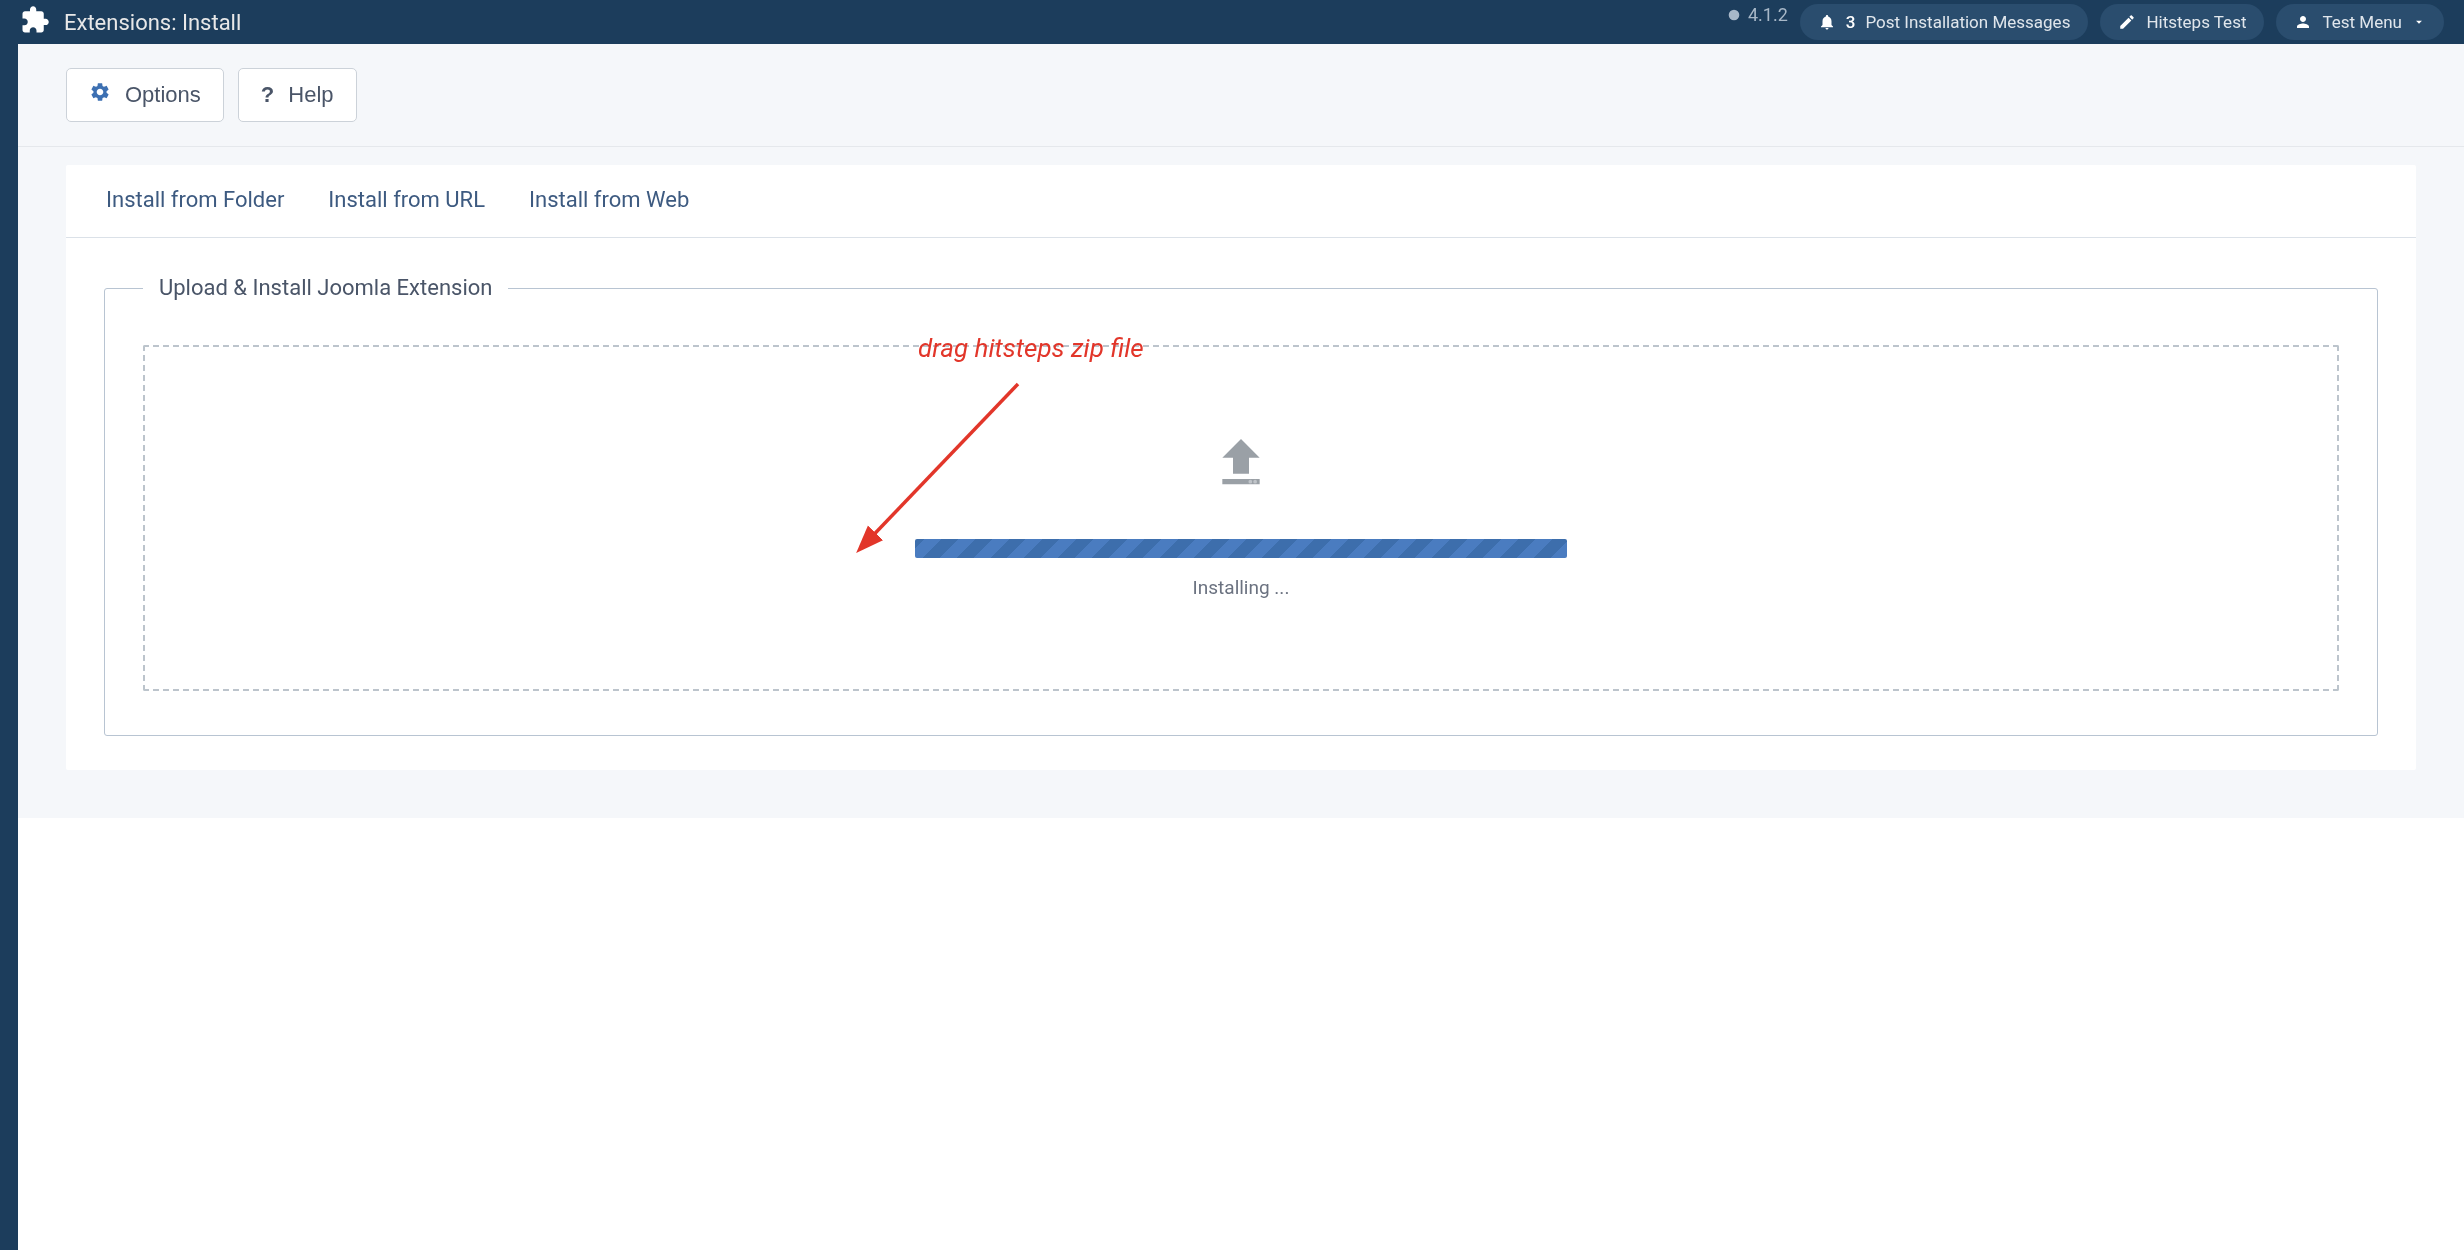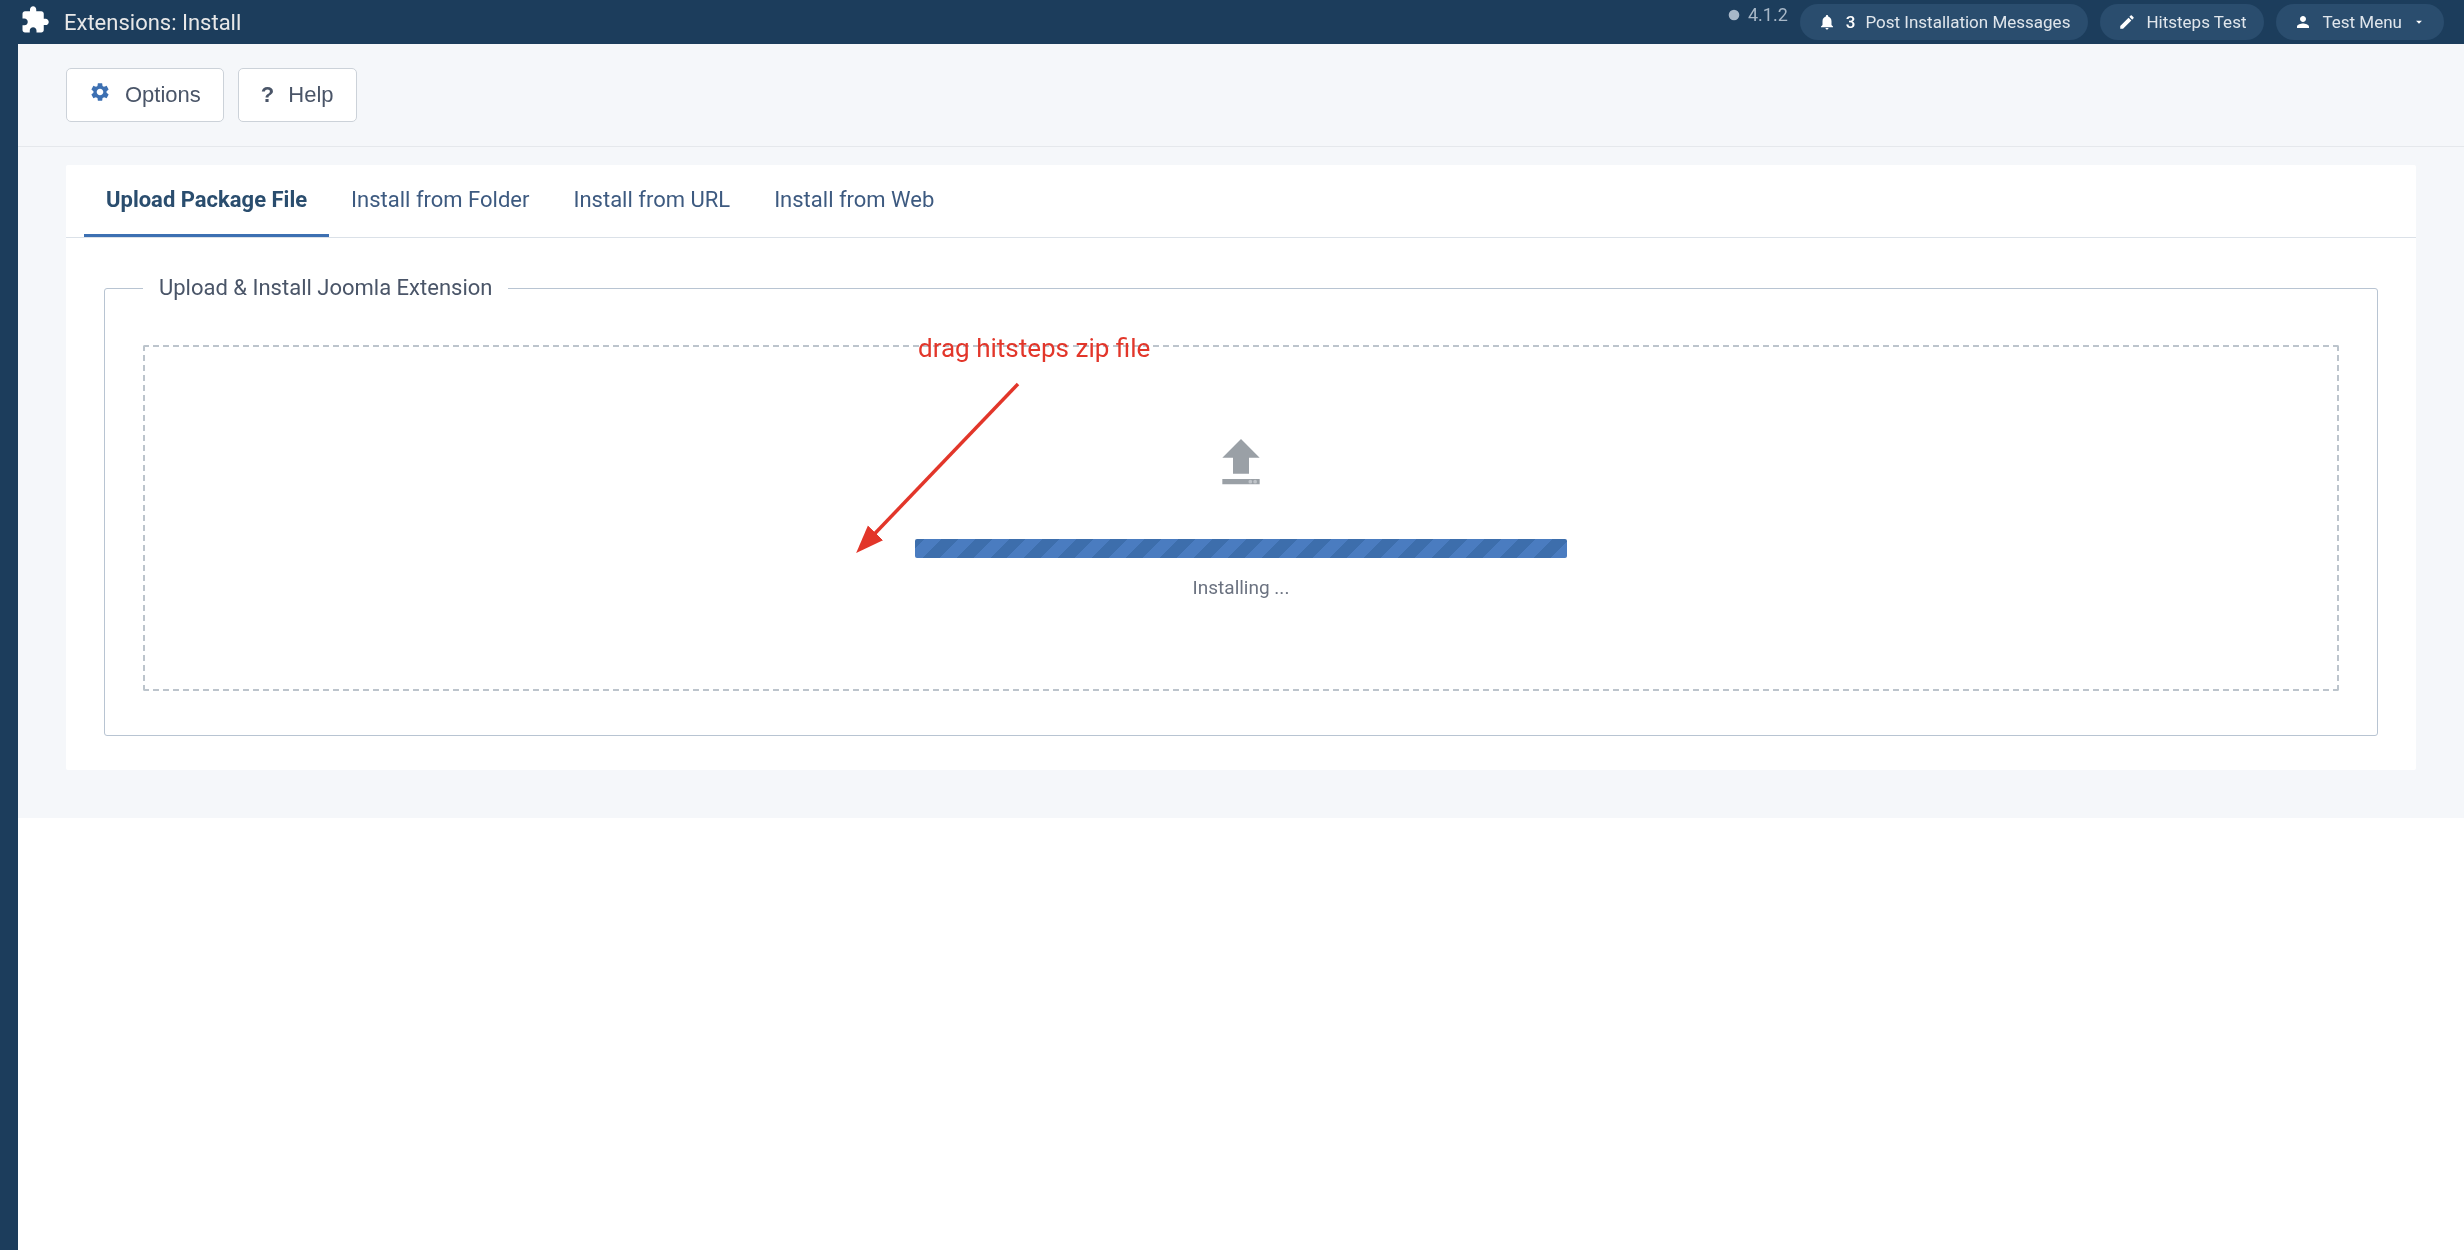--- a/index.html
+++ b/index.html
@@ -116,20 +116,21 @@
       font-weight: 700;
       border-bottom: 3px solid #3d70b2;
     }
     .annotation {
       position: absolute;
       color: #e2362a;
       font-size: 26px;
       left: 900px;
       top: 186px;
       pointer-events: none;
+      font-style: italic;
     }
     .arrow-svg {
       position: absolute;
       left: 825px;
       top: 229px;
       pointer-events: none;
     }
     .fieldset-wrap {
       padding: 50px 38px 34px 38px;
       position: relative;
@@ -244,23 +245,20 @@
         <span style="font-weight:700;color:#4a5568;">?</span>
         <span>Help</span>
       </button>
     </div>
   </div>
 
   <div class="content rel">
 
     <div class="tabs-card">
       <div class="tabs">
-        <div class="tab active">
-          <span>Upload Package File</span>
-        </div>
         <div class="tab">
           <span>Install from Folder</span>
         </div>
         <div class="tab">
           <span>Install from URL</span>
         </div>
         <div class="tab">
           <span>Install from Web</span>
         </div>
       </div>

